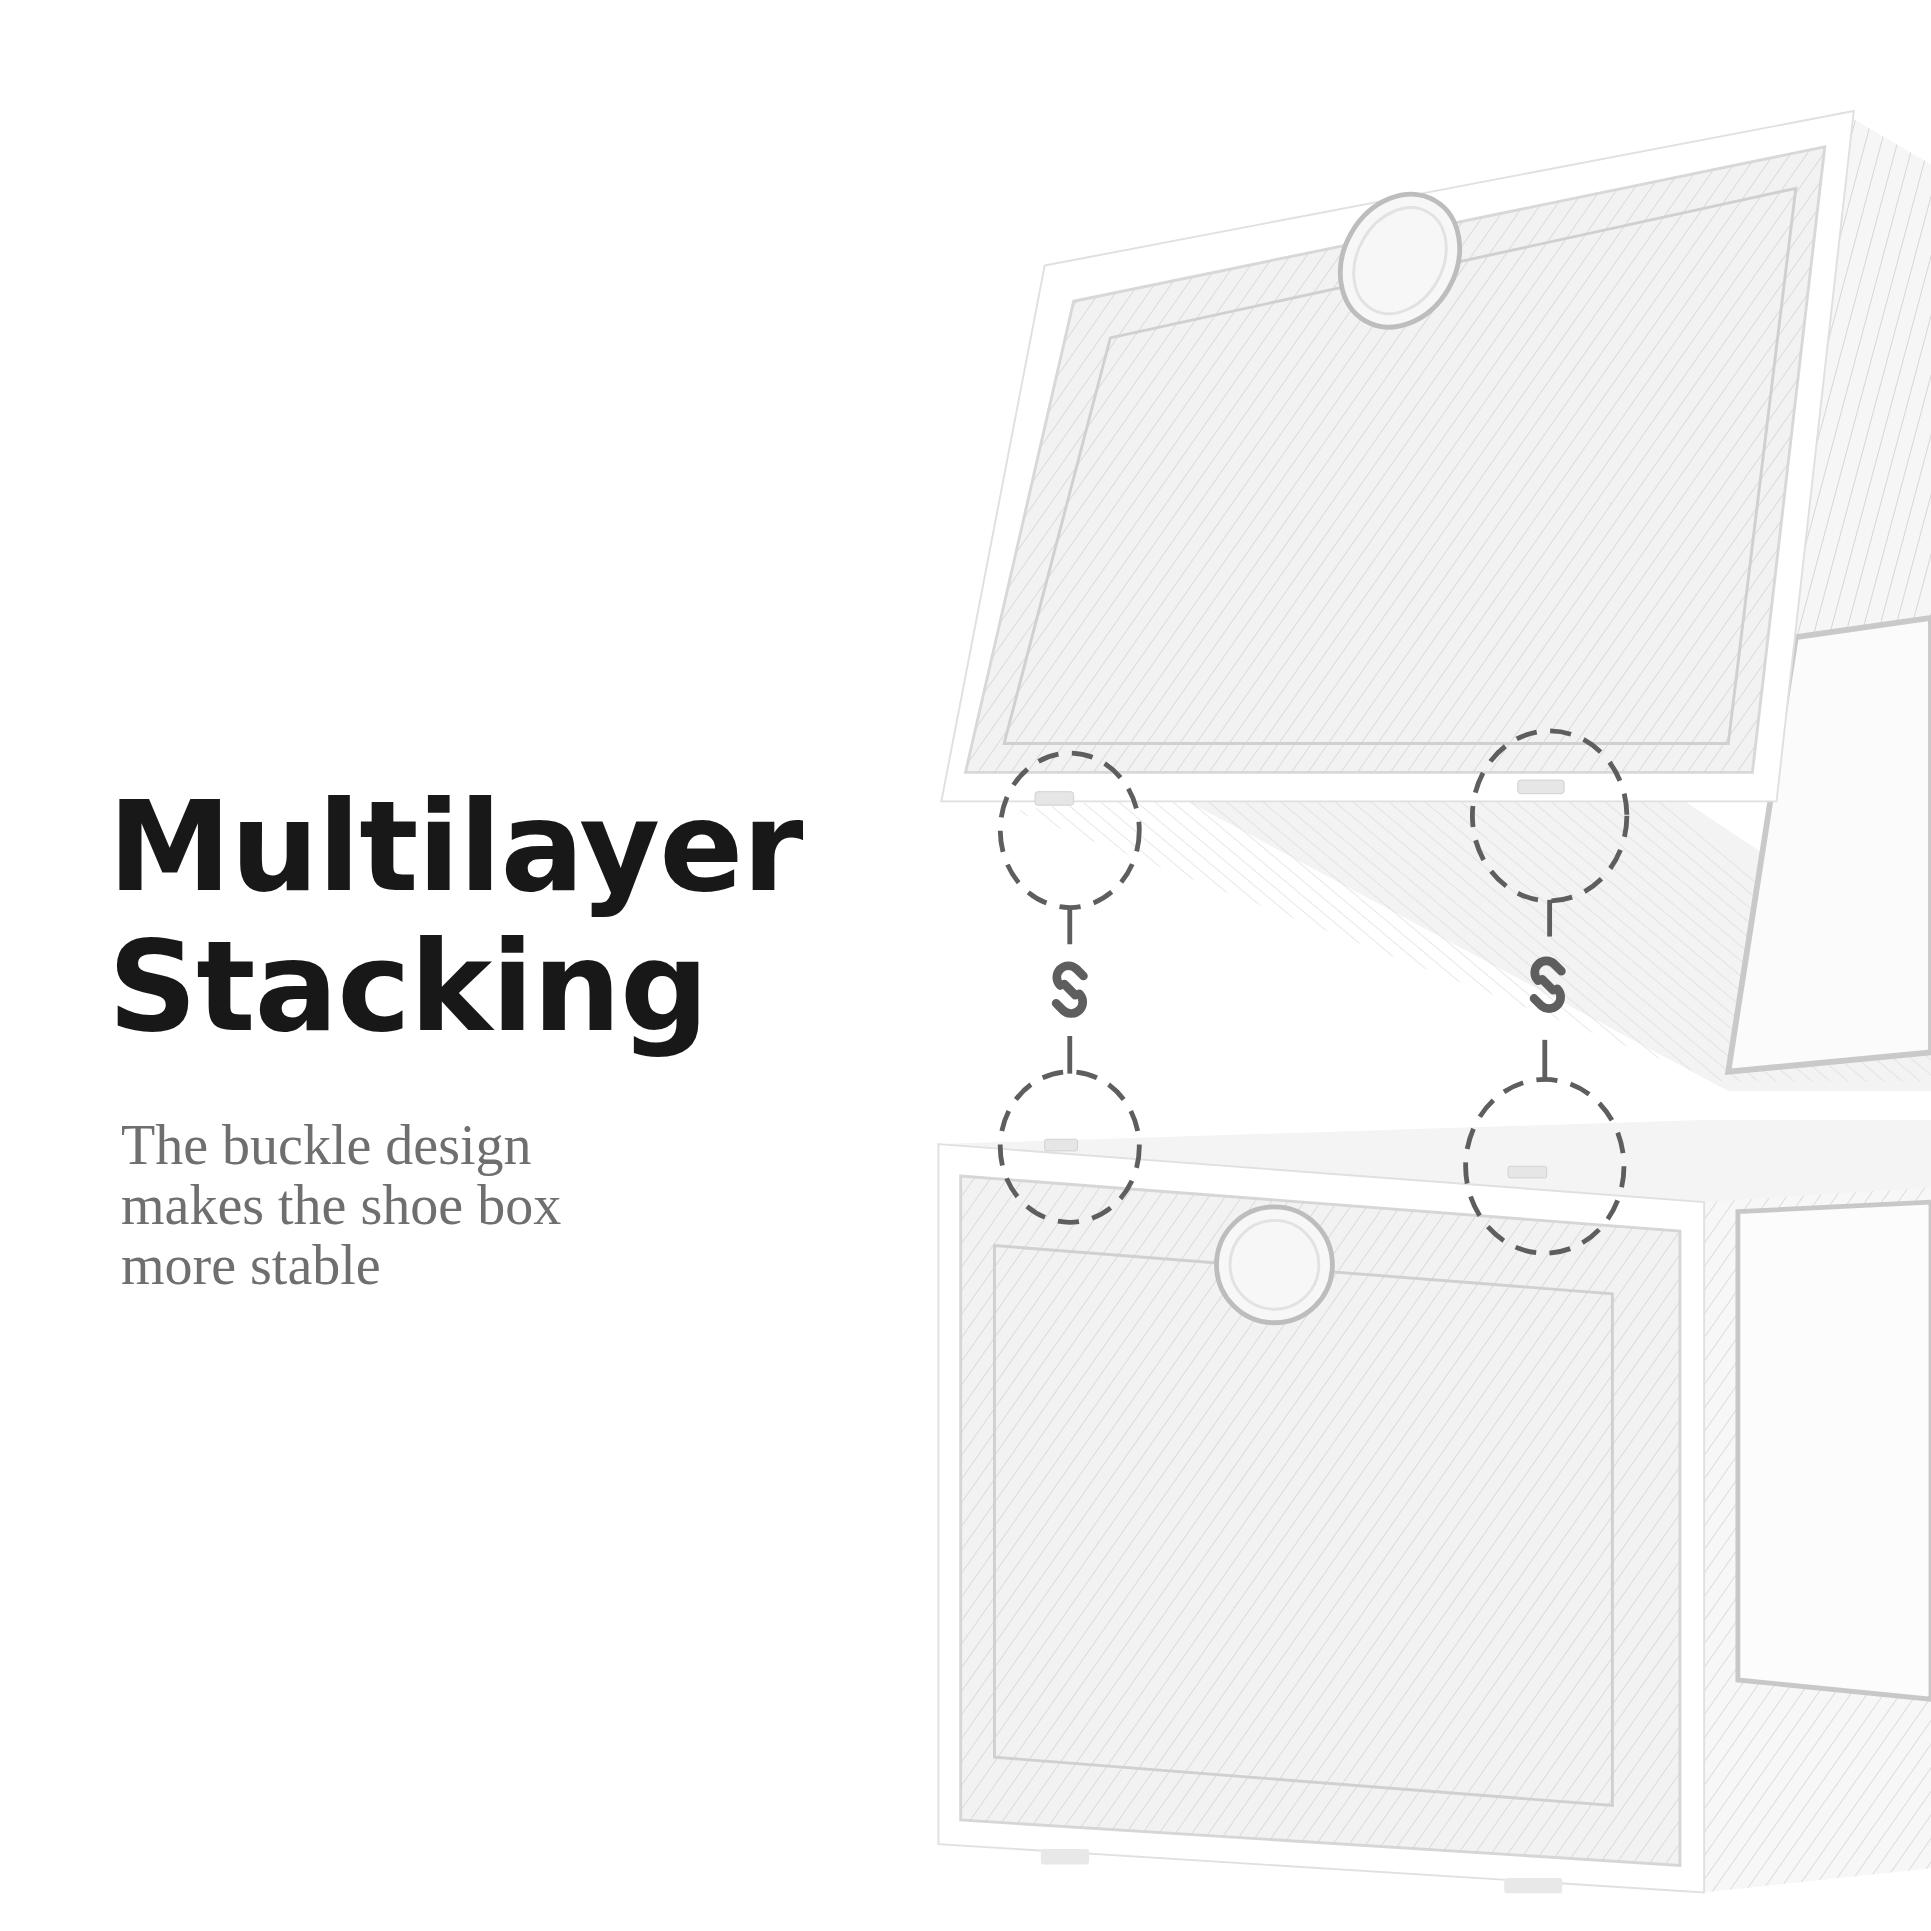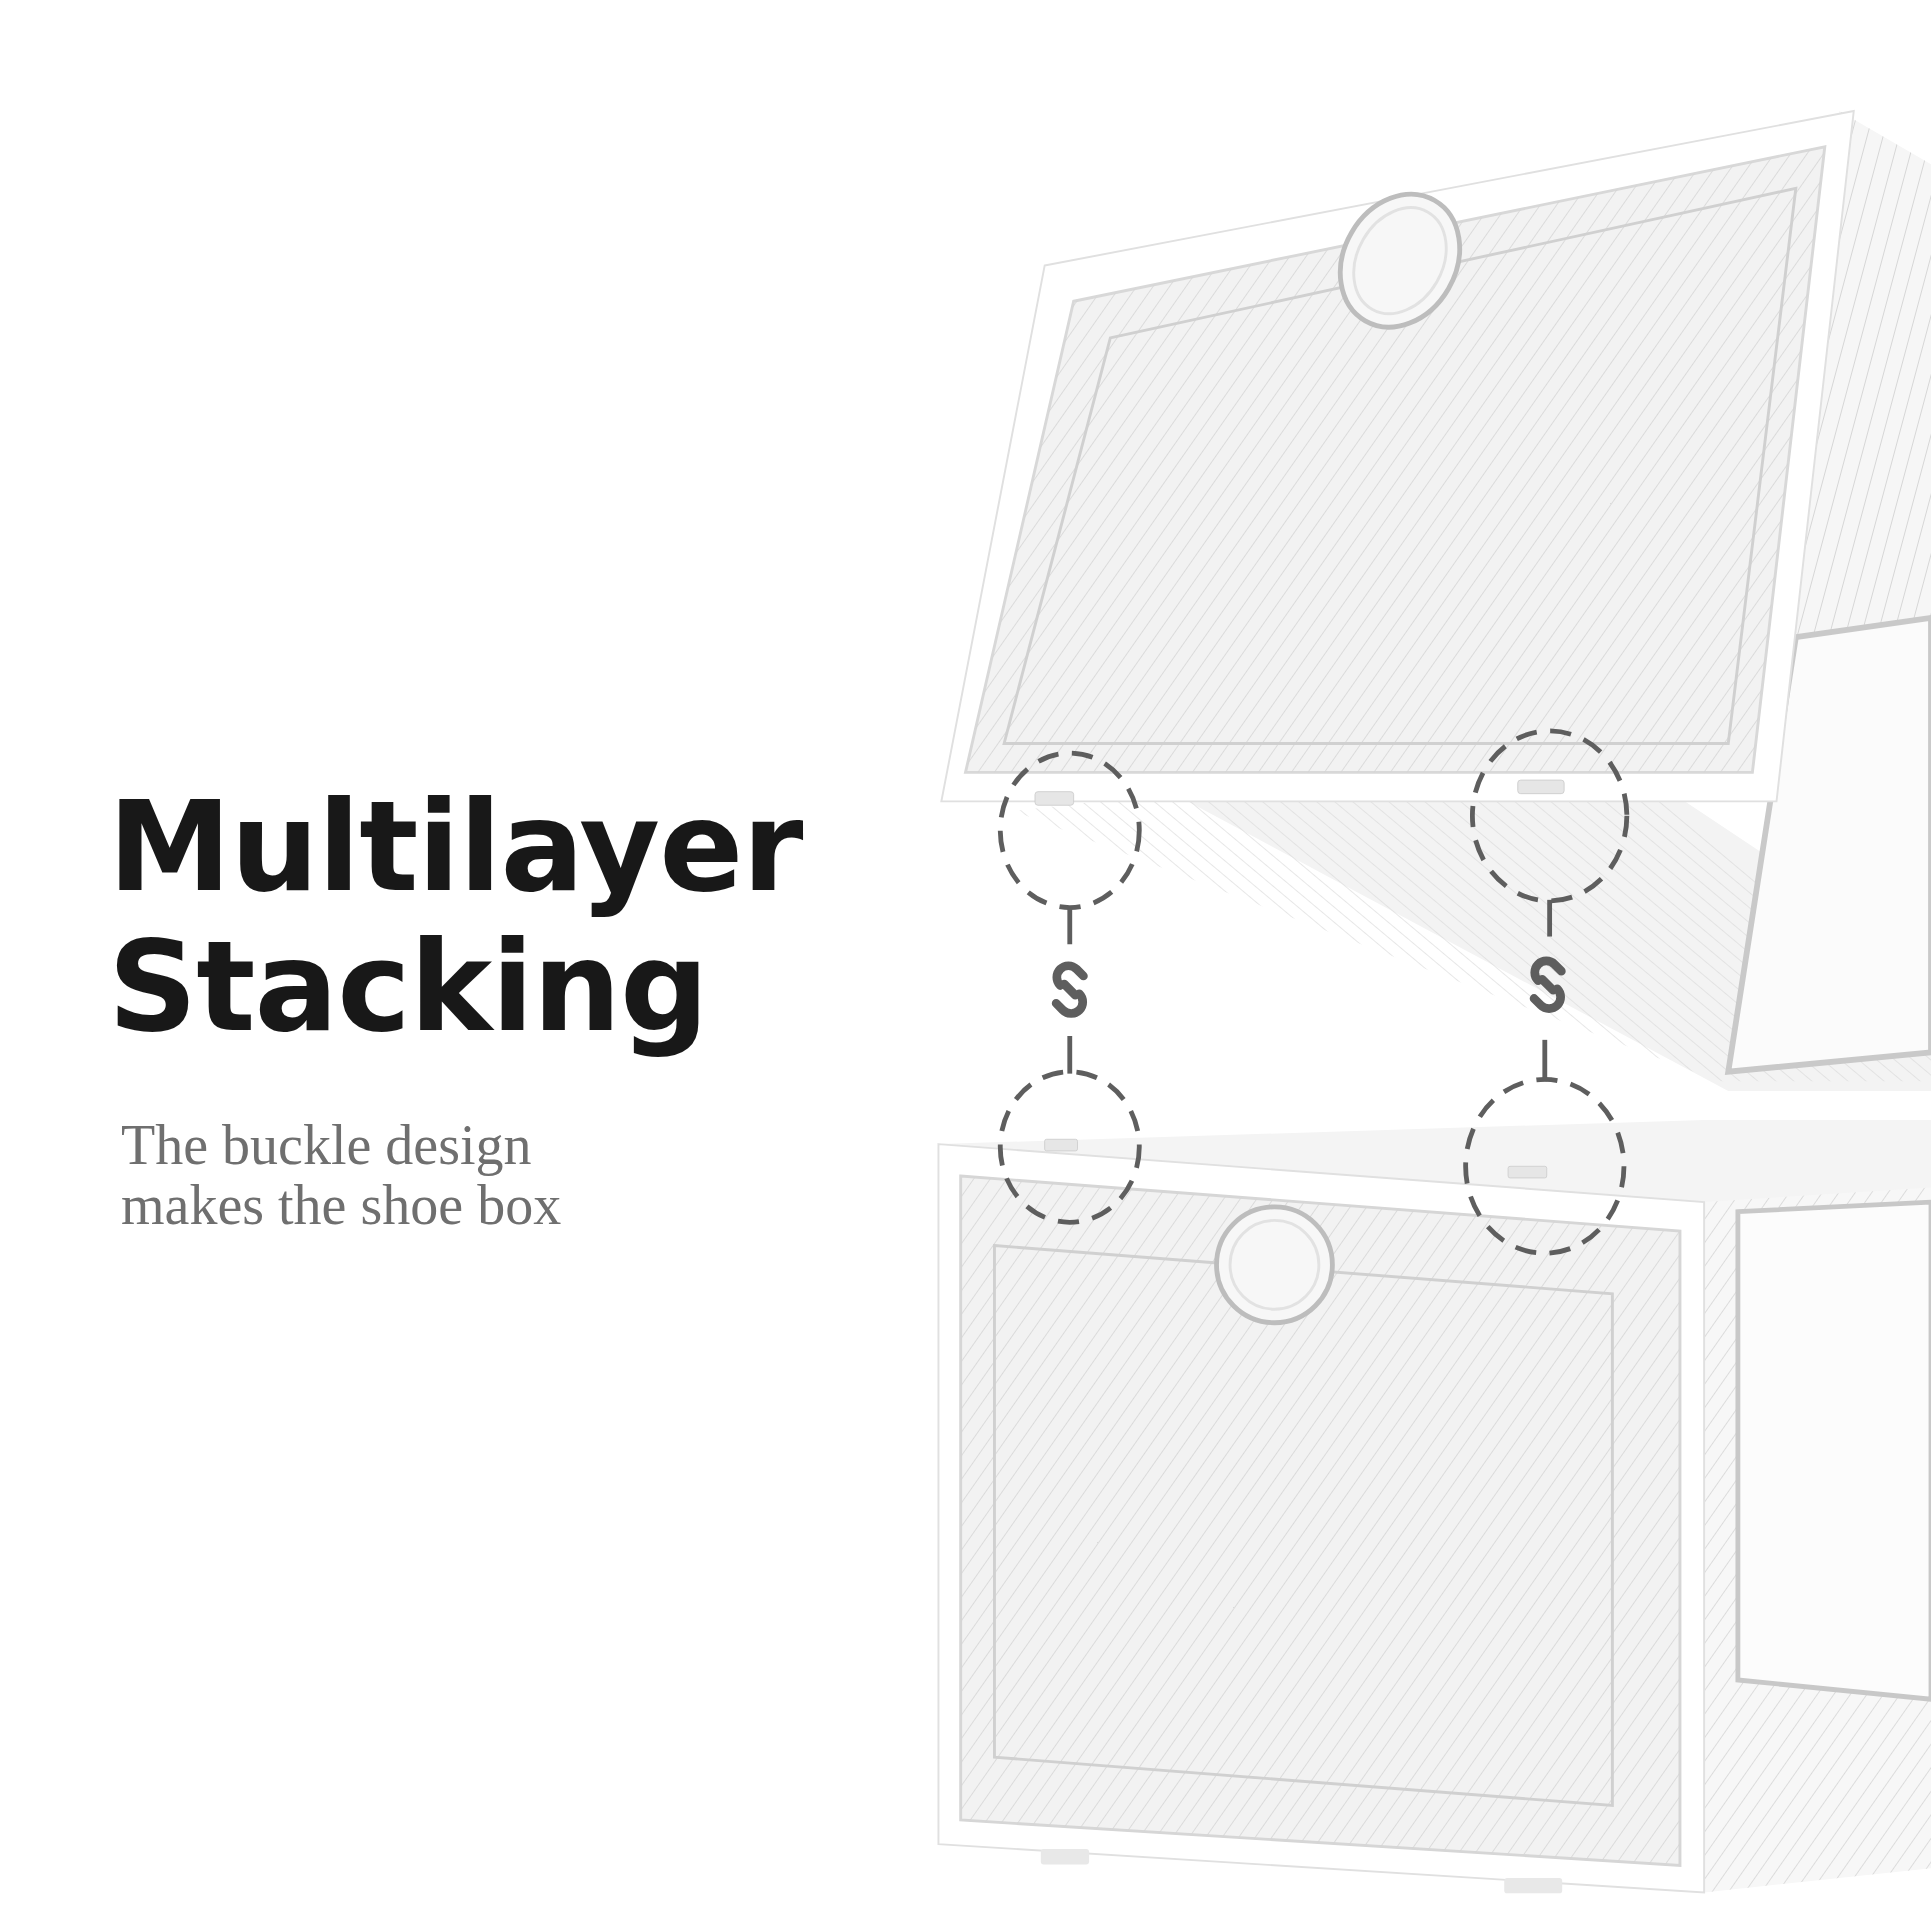--- a/index.html
+++ b/index.html
@@ -21,20 +21,21 @@
 <body>
 
 <div class="headline">
   <span>Multilayer</span>
   <span>Stacking</span>
 </div>
 
 <div class="subtitle">
   <span>The buckle design</span>
   <span>makes the shoe box</span>
+  <span>more stable</span>
 </div>
 
 <svg class="scene" width="1931" height="1931" viewBox="0 0 2000 2000">
   <defs>
     <pattern id="diag" width="14" height="14" patternUnits="userSpaceOnUse" patternTransform="rotate(35)">
       <line x1="0" y1="0" x2="0" y2="14" stroke="#d4d4d4" stroke-width="1.6"></line>
     </pattern>
     <pattern id="diag2" width="12" height="12" patternUnits="userSpaceOnUse" patternTransform="rotate(-50)">
       <line x1="0" y1="0" x2="0" y2="12" stroke="#d9d9d9" stroke-width="1.4"></line>
     </pattern>

